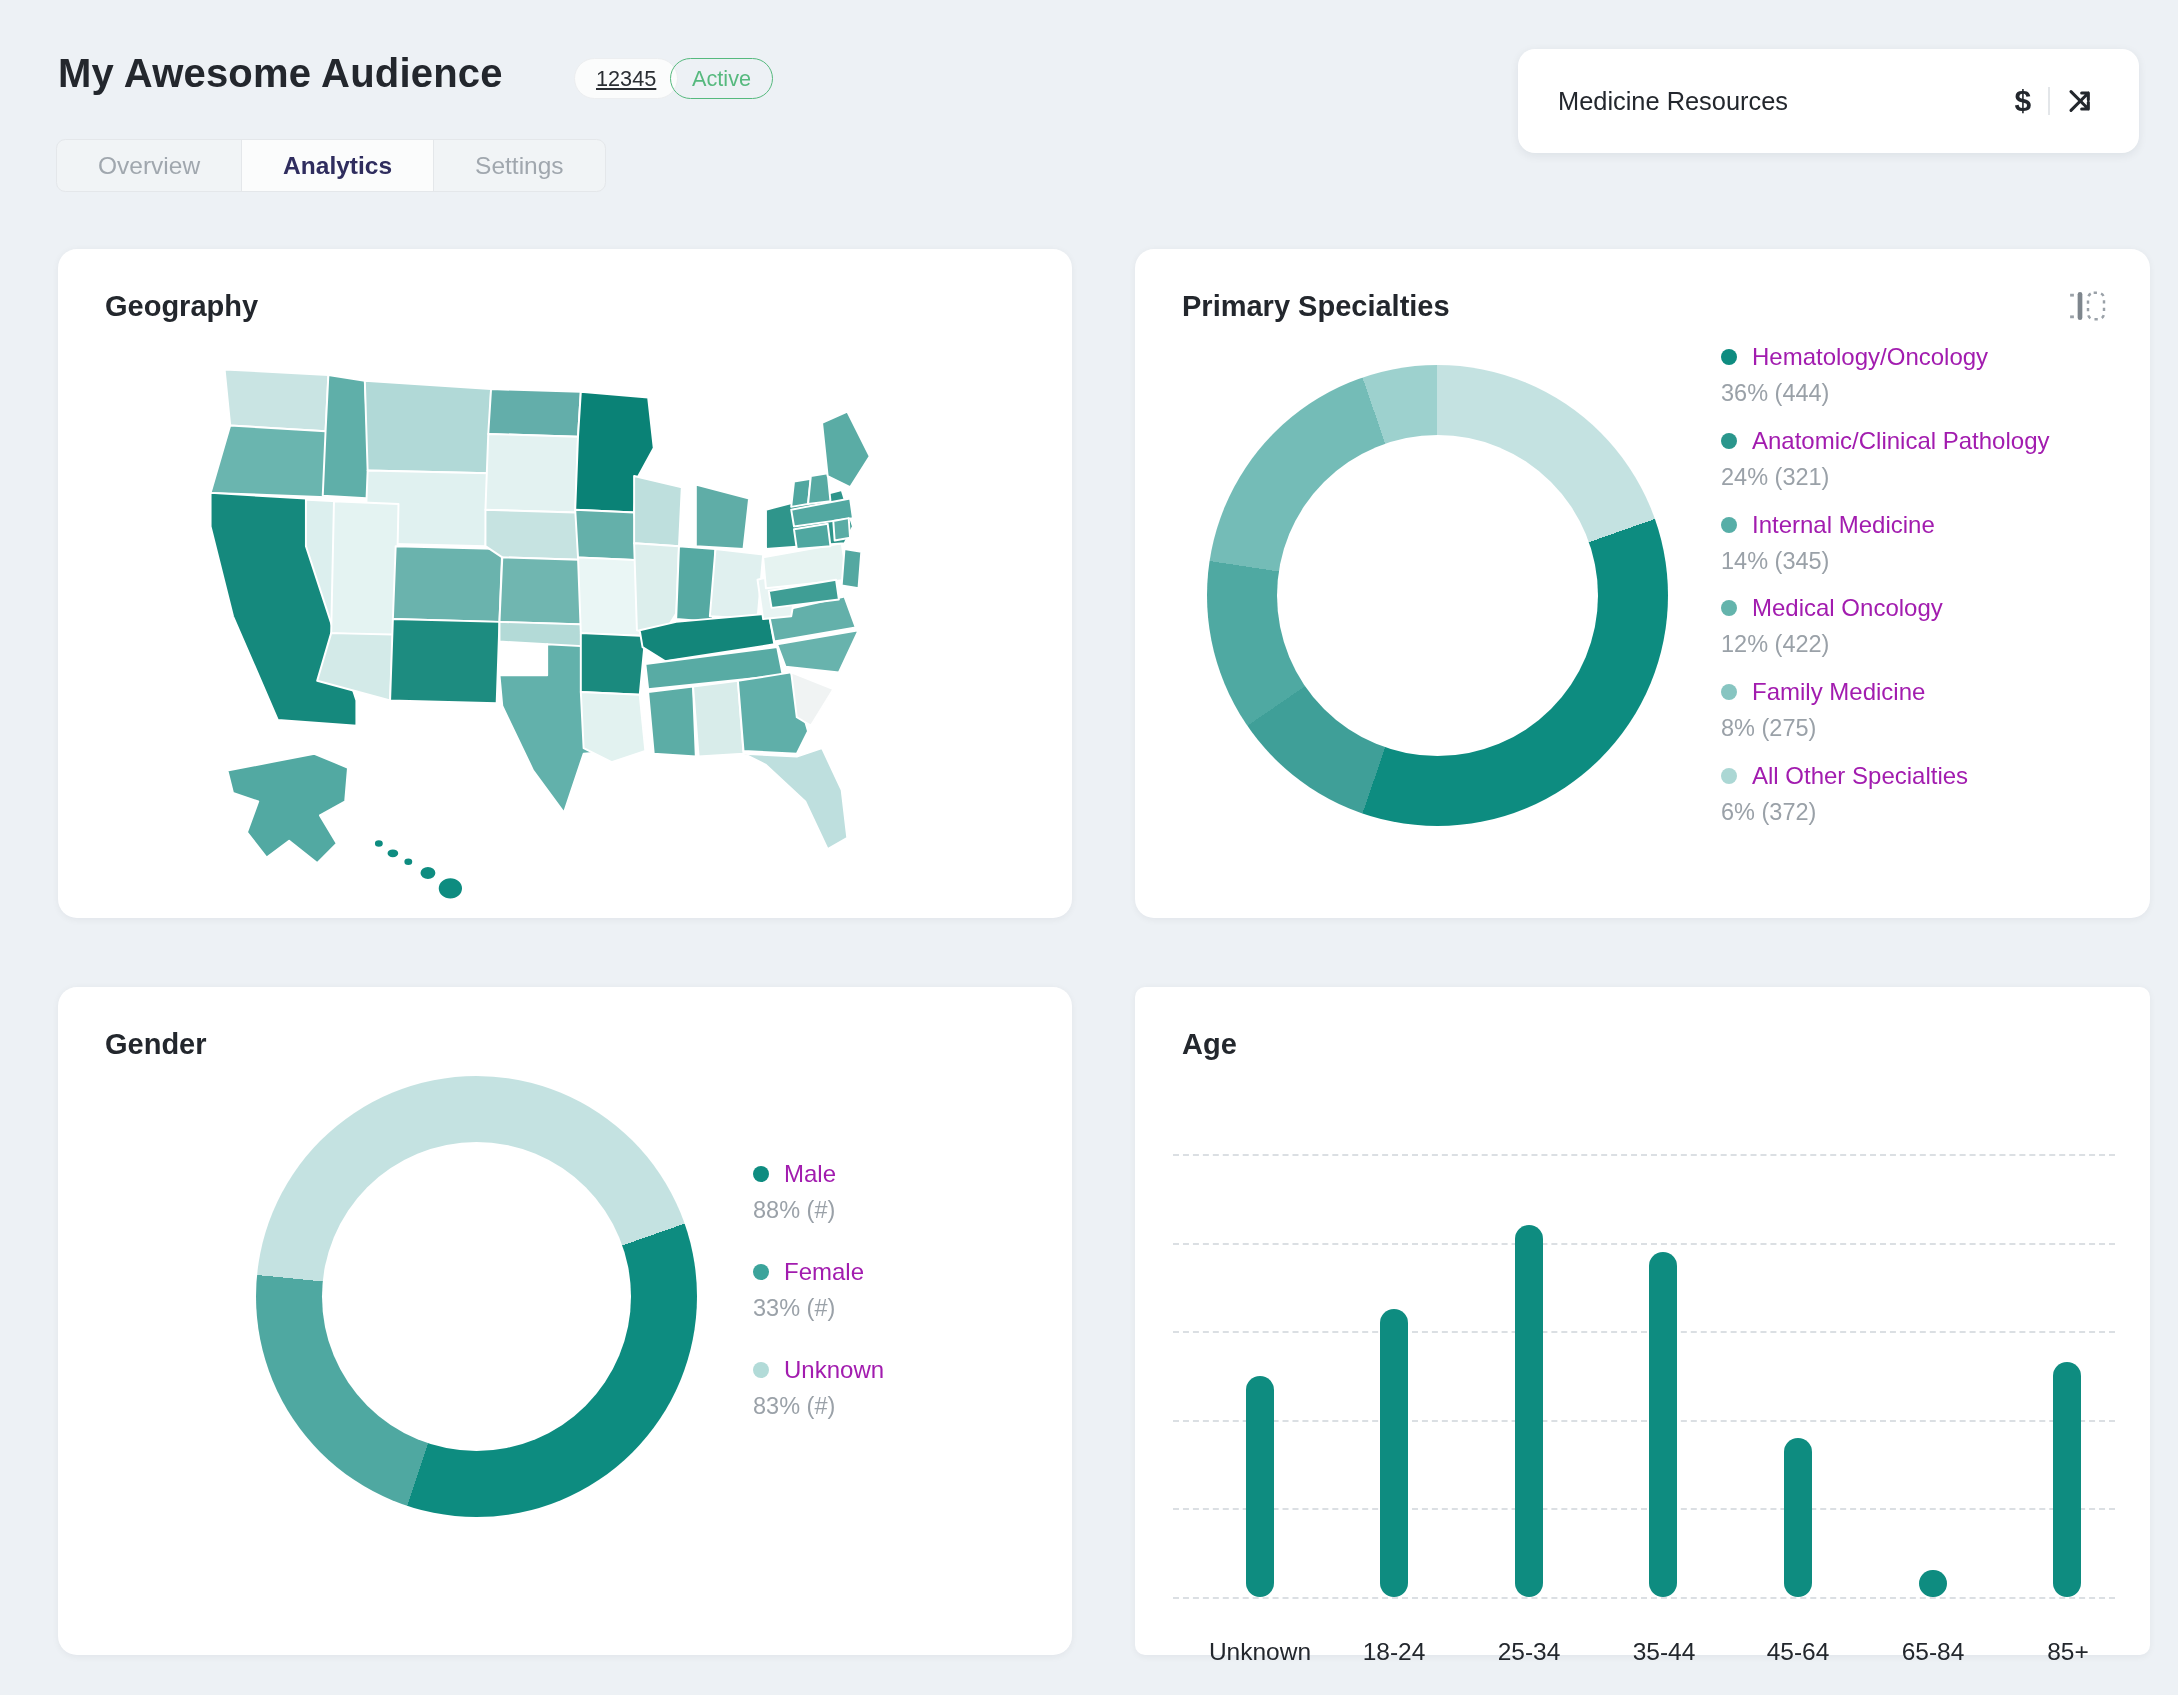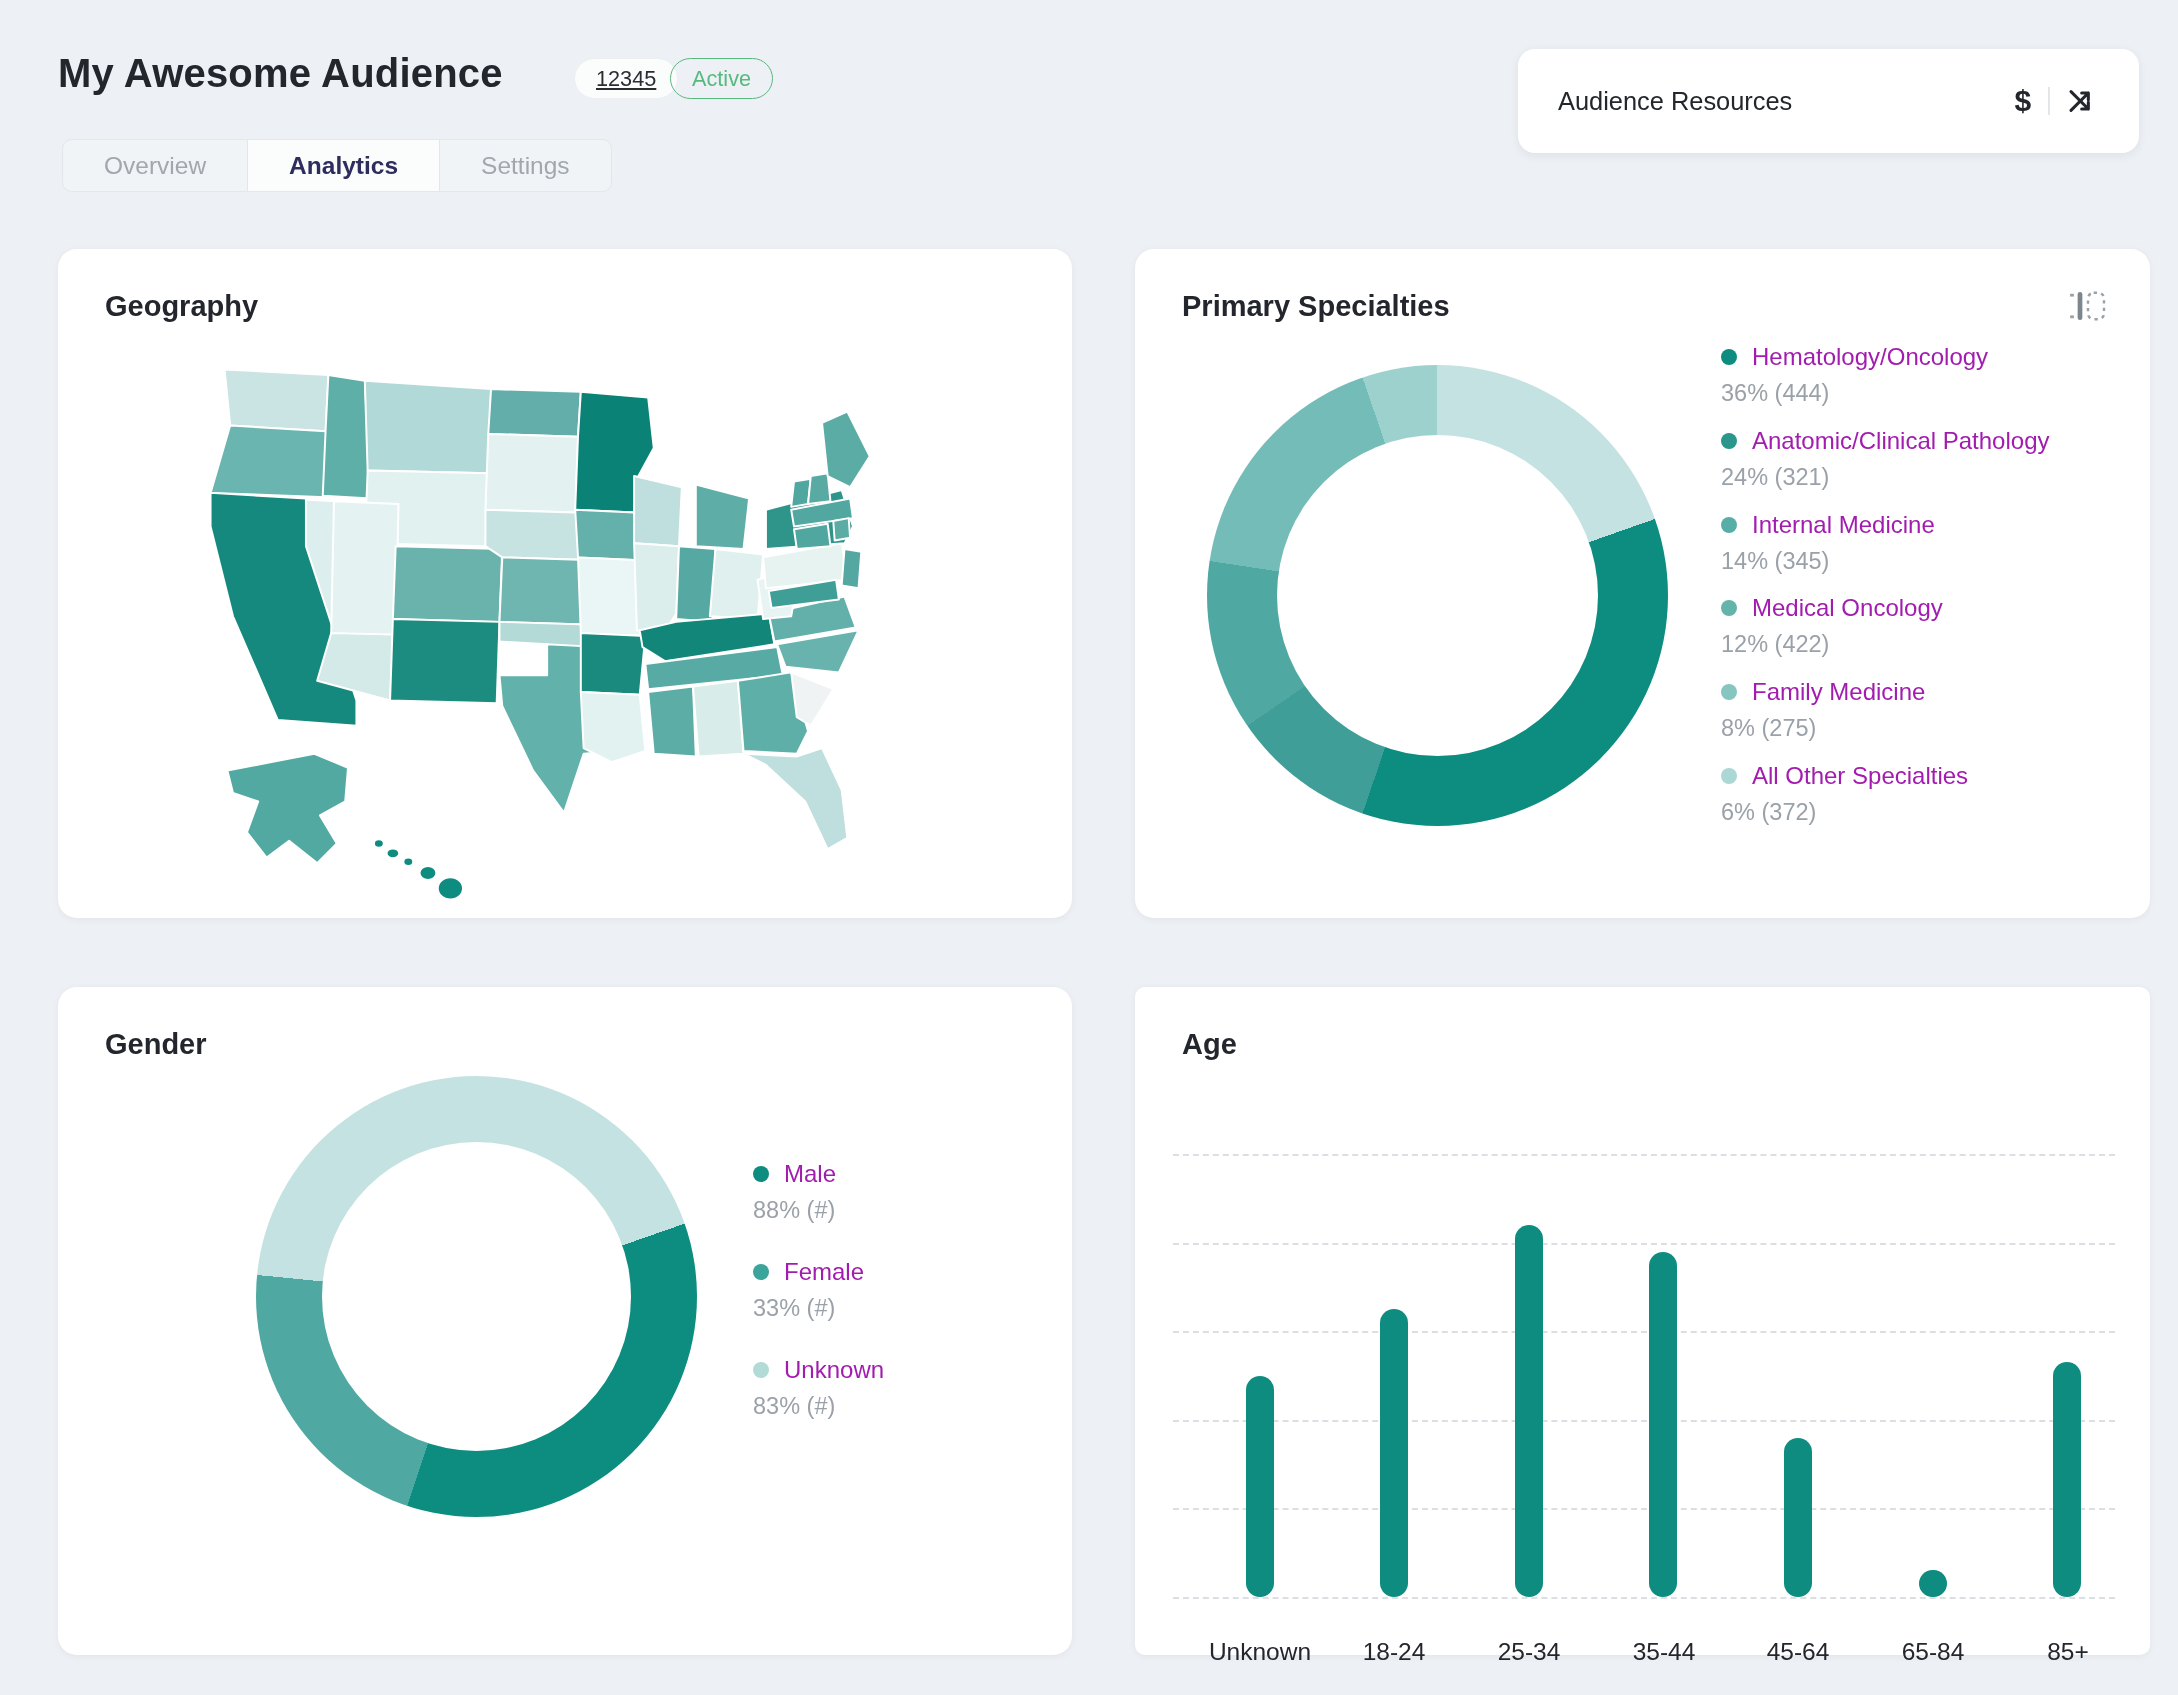--- a/index.html
+++ b/index.html
@@ -13,21 +13,21 @@
   .badge-active { left:670px; background:transparent; border:1.9px solid #56b97e; color:#56b97e; }
 
   .resources-card { position:absolute; left:1518px; top:49px; width:621px; height:104px; background:#fff; border-radius:17px;
     box-shadow:0 2.8px 9.4px rgba(16,24,40,.07); display:flex; align-items:center; padding:0 40px; }
   .resources-title { font-size:25.4px; color:#23272d; }
   .resources-icons { margin-left:auto; display:flex; align-items:center; gap:17px; }
   .dollar-glyph { font-size:30px; font-weight:600; color:#23272d; cursor:pointer; }
   .icon-divider { width:1.9px; height:28px; background:#e3e6e9; }
 
   
-  .tab-bar { position:absolute; left:62px; top:139px; display:flex; border:1.9px solid #e4e7ea; border-radius:9.4px; background:#f1f4f6; overflow:hidden; }
+  .tab-bar { position:absolute; left:56px; top:139px; display:flex; border:1.9px solid #e4e7ea; border-radius:9.4px; background:#f1f4f6; overflow:hidden; }
   .tab { height:51px; display:flex; align-items:center; padding:0 41px; font-size:24.5px; color:#a0a7ae; cursor:pointer; border-right:1.9px solid #e4e7ea; }
   .tab:last-child { border-right:none; }
   .tab.active { background:#fbfcfc; color:#2f2d5e; font-weight:600; }
 
   
   .card { position:absolute; background:#fff; border-radius:19px; box-shadow:0 1.9px 7.5px rgba(16,24,40,.05); }
   #card-geography  { left:58px;   top:249px;  width:1014px; height:669px; }
   #card-specialty  { left:1135px; top:249px;  width:1015px; height:669px; }
   #card-gender     { left:58px;   top:987px; width:1014px; height:668px; }
   #card-age        { left:1135px; top:987px; width:1015px; height:668px;border-radius:10px; }
@@ -65,21 +65,21 @@
   .bar-label { position:absolute; top:484px; transform:translateX(-50%); font-size:24.5px; color:#23272d; white-space:nowrap; }
 </style>
 </head>
 <body>
 
 <div class="page-title">My Awesome Audience</div>
 <div class="badge badge-id">12345</div>
 <div class="badge badge-active">Active</div>
 
 <div class="resources-card">
-  <span class="resources-title">Audience Resources</span>
+  <span class="resources-title">Medicine Resources</span>
   <span class="resources-icons">
     <span class="dollar-glyph">$</span>
     <span class="icon-divider"></span>
     <svg width="32" height="32" viewBox="0 0 24 24" style="cursor:pointer">
       <g fill="none" stroke="#23272d" stroke-width="2.3" stroke-linecap="round" stroke-linejoin="round">
         <path d="M3 19 L16 6 M11 6 H16 V11"></path>
         <path d="M3 5 L16 18 M11 18 H16 V13"></path>
       </g>
     </svg>
   </span>

